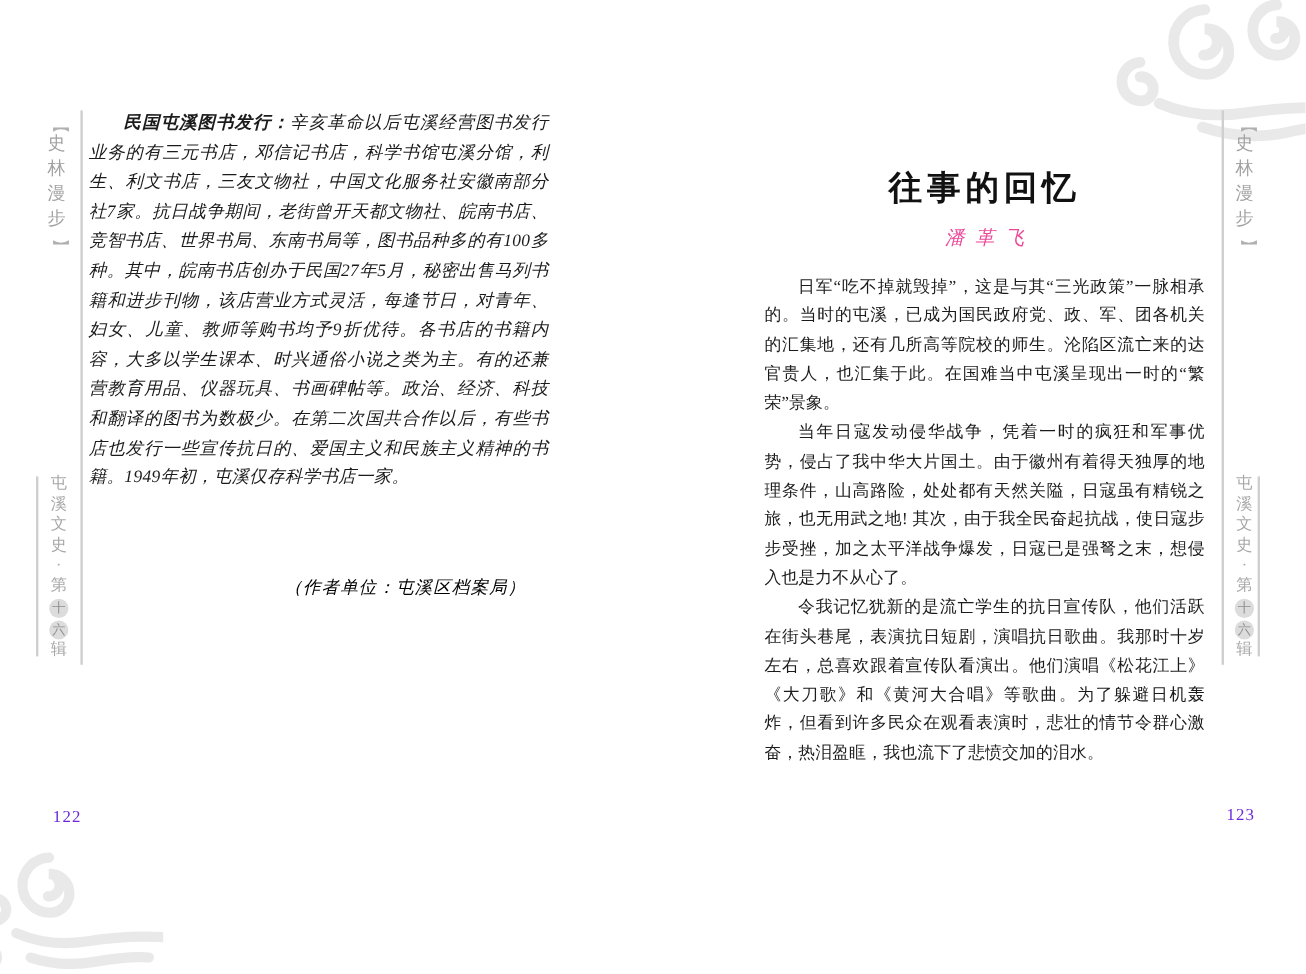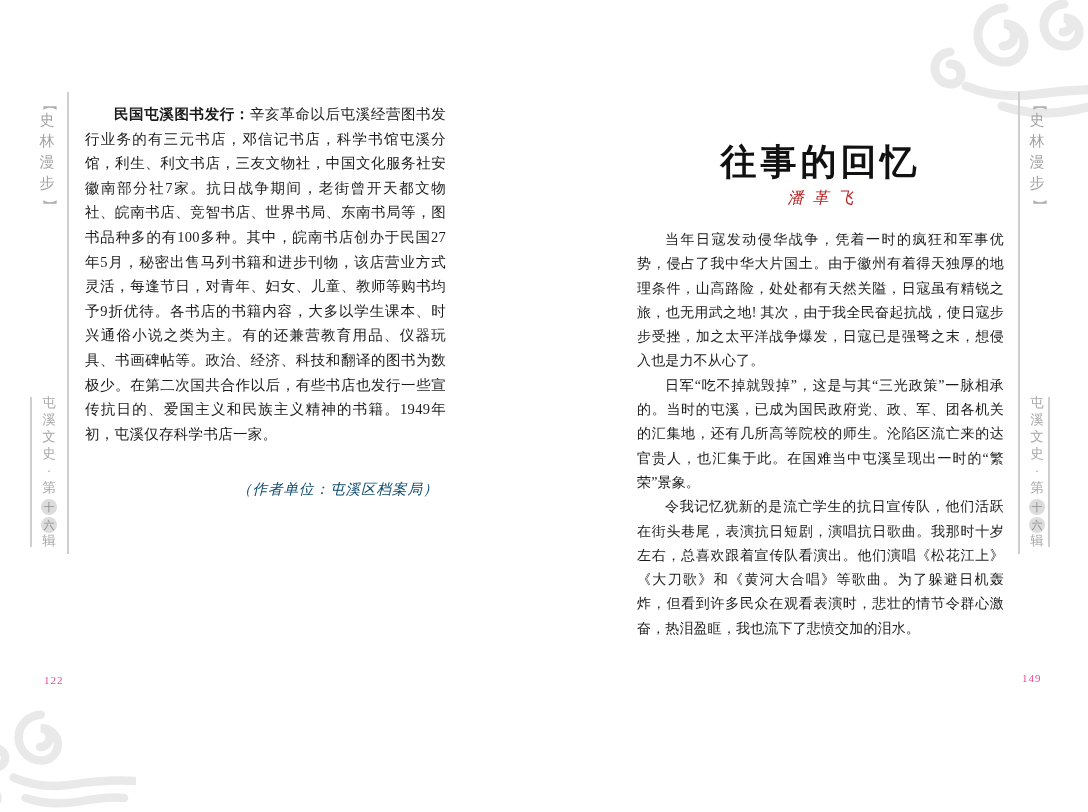--- a/index.html
+++ b/index.html
@@ -34,45 +34,45 @@
     background:#dcdcdc;color:#8f8f8f;font-size:11px;line-height:16px;
     text-align:center;margin:1px 0;
   }
   .chars{display:contents;}
   
   .left-body{
     position:absolute;left:73px;top:90px;width:385px;
     font-size:14.5px;line-height:24.6px;letter-spacing:0.3px;
     text-align:justify;
   }
-  .left-body p{margin:12px;text-indent:2em;}
+  .left-body p{margin:1px;text-indent:2em;font-style:italic;}
   .lead-bold{font-weight:bold;}
   .author-note{
     position:absolute;left:237px;top:480px;
-    font-size:14.5px;letter-spacing:1px;font-style:italic;color:#0c4a6e;
+    font-size:14.5px;letter-spacing:1px;font-style:italic;color:#000000;
   }
   
   .article-title{
     position:absolute;left:637px;top:138px;width:367px;
-    text-align:center;font-size:36px;font-weight:bold;letter-spacing:4px;
+    text-align:center;font-size:28px;font-weight:bold;letter-spacing:4px;
     color:#111;
   }
   .article-author{
     position:absolute;left:637px;top:188px;width:367px;
-    text-align:center;font-size:16px;letter-spacing:9px;font-style:italic;color:#b91c1c;
+    text-align:center;font-size:16px;letter-spacing:9px;font-style:italic;color:#ec4899;
     text-indent:9px;
   }
   .right-body{
     position:absolute;left:637px;top:228px;width:367px;
     font-size:14px;line-height:24.3px;letter-spacing:0.15px;
     text-align:justify;
   }
   .right-body p{margin:0;text-indent:2em;}
   
-  .pagenum{position:absolute;font-size:11px;color:#ec4899;letter-spacing:1px;}
+  .pagenum{position:absolute;font-size:14px;color:#6d28d9;letter-spacing:1px;}
   .pagenum-left{left:44px;top:674px;}
   .pagenum-right{left:1022px;top:672px;}
 </style>
 </head>
 <body>
 
 <svg class="cloud cloud-tr" viewBox="0 0 200 130">
   <g stroke="#e9e9e9" stroke-width="9" fill="none" stroke-linecap="round">
     <path d="M 88 14 a 27 27 0 1 0 2 54 a 19 19 0 1 0 -2 -38 a 11 11 0 1 1 -1 22"></path>
     <path d="M 148 10 a 21 21 0 1 0 2 42 a 14 14 0 1 0 -2 -28 a 7 7 0 1 1 -1 14"></path>
@@ -127,17 +127,17 @@
 
 <div class="left-body">
   <p><span class="lead-bold">民国屯溪图书发行：</span><span>辛亥革命以后屯溪经营图书发行业务的有三元书店，邓信记书店，科学书馆屯溪分馆，利生、利文书店，三友文物社，中国文化服务社安徽南部分社7家。抗日战争期间，老街曾开天都文物社、皖南书店、竞智书店、世界书局、东南书局等，图书品种多的有100多种。其中，皖南书店创办于民国27年5月，秘密出售马列书籍和进步刊物，该店营业方式灵活，每逢节日，对青年、妇女、儿童、教师等购书均予9折优待。各书店的书籍内容，大多以学生课本、时兴通俗小说之类为主。有的还兼营教育用品、仪器玩具、书画碑帖等。政治、经济、科技和翻译的图书为数极少。在第二次国共合作以后，有些书店也发行一些宣传抗日的、爱国主义和民族主义精神的书籍。1949年初，屯溪仅存科学书店一家。</span></p>
 </div>
 <div class="author-note">（作者单位：屯溪区档案局）</div>
 <div class="pagenum pagenum-left">122</div>
 
 <div class="article-title">往事的回忆</div>
 <div class="article-author">潘革飞</div>
 <div class="right-body">
+  <p>日军“吃不掉就毁掉”，这是与其“三光政策”一脉相承的。当时的屯溪，已成为国民政府党、政、军、团各机关的汇集地，还有几所高等院校的师生。沦陷区流亡来的达官贵人，也汇集于此。在国难当中屯溪呈现出一时的“繁荣”景象。</p>
   <p>当年日寇发动侵华战争，凭着一时的疯狂和军事优势，侵占了我中华大片国土。由于徽州有着得天独厚的地理条件，山高路险，处处都有天然关隘，日寇虽有精锐之旅，也无用武之地! 其次，由于我全民奋起抗战，使日寇步步受挫，加之太平洋战争爆发，日寇已是强弩之末，想侵入也是力不从心了。</p>
-  <p>日军“吃不掉就毁掉”，这是与其“三光政策”一脉相承的。当时的屯溪，已成为国民政府党、政、军、团各机关的汇集地，还有几所高等院校的师生。沦陷区流亡来的达官贵人，也汇集于此。在国难当中屯溪呈现出一时的“繁荣”景象。</p>
   <p>令我记忆犹新的是流亡学生的抗日宣传队，他们活跃在街头巷尾，表演抗日短剧，演唱抗日歌曲。我那时十岁左右，总喜欢跟着宣传队看演出。他们演唱《松花江上》《大刀歌》和《黄河大合唱》等歌曲。为了躲避日机轰炸，但看到许多民众在观看表演时，悲壮的情节令群心激奋，热泪盈眶，我也流下了悲愤交加的泪水。</p>
 </div>
-<div class="pagenum pagenum-right">149</div>
+<div class="pagenum pagenum-right">123</div>
 
 </body></html>

